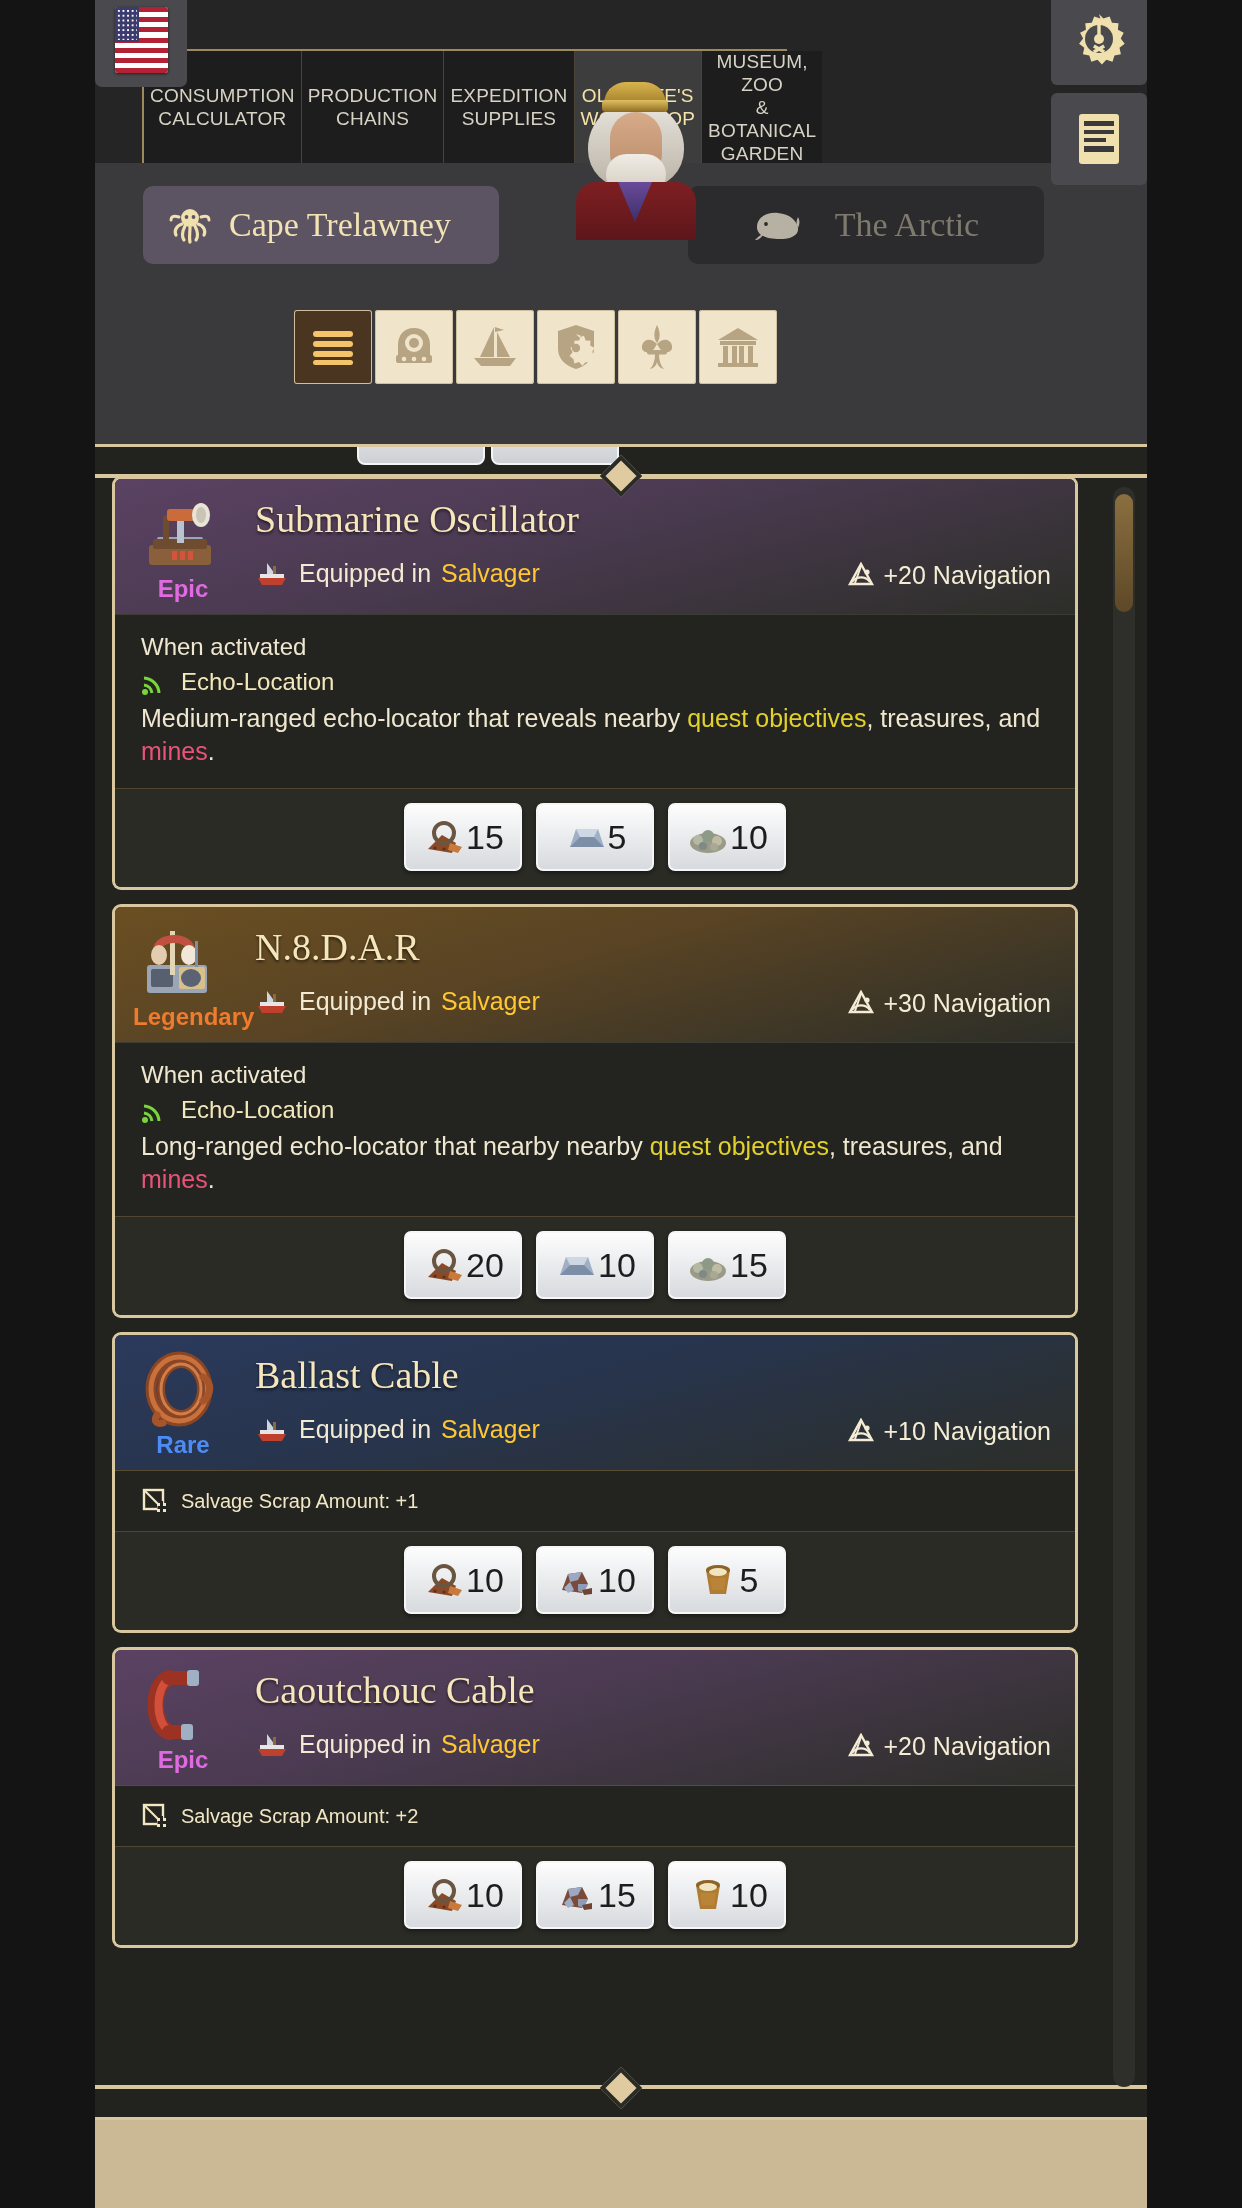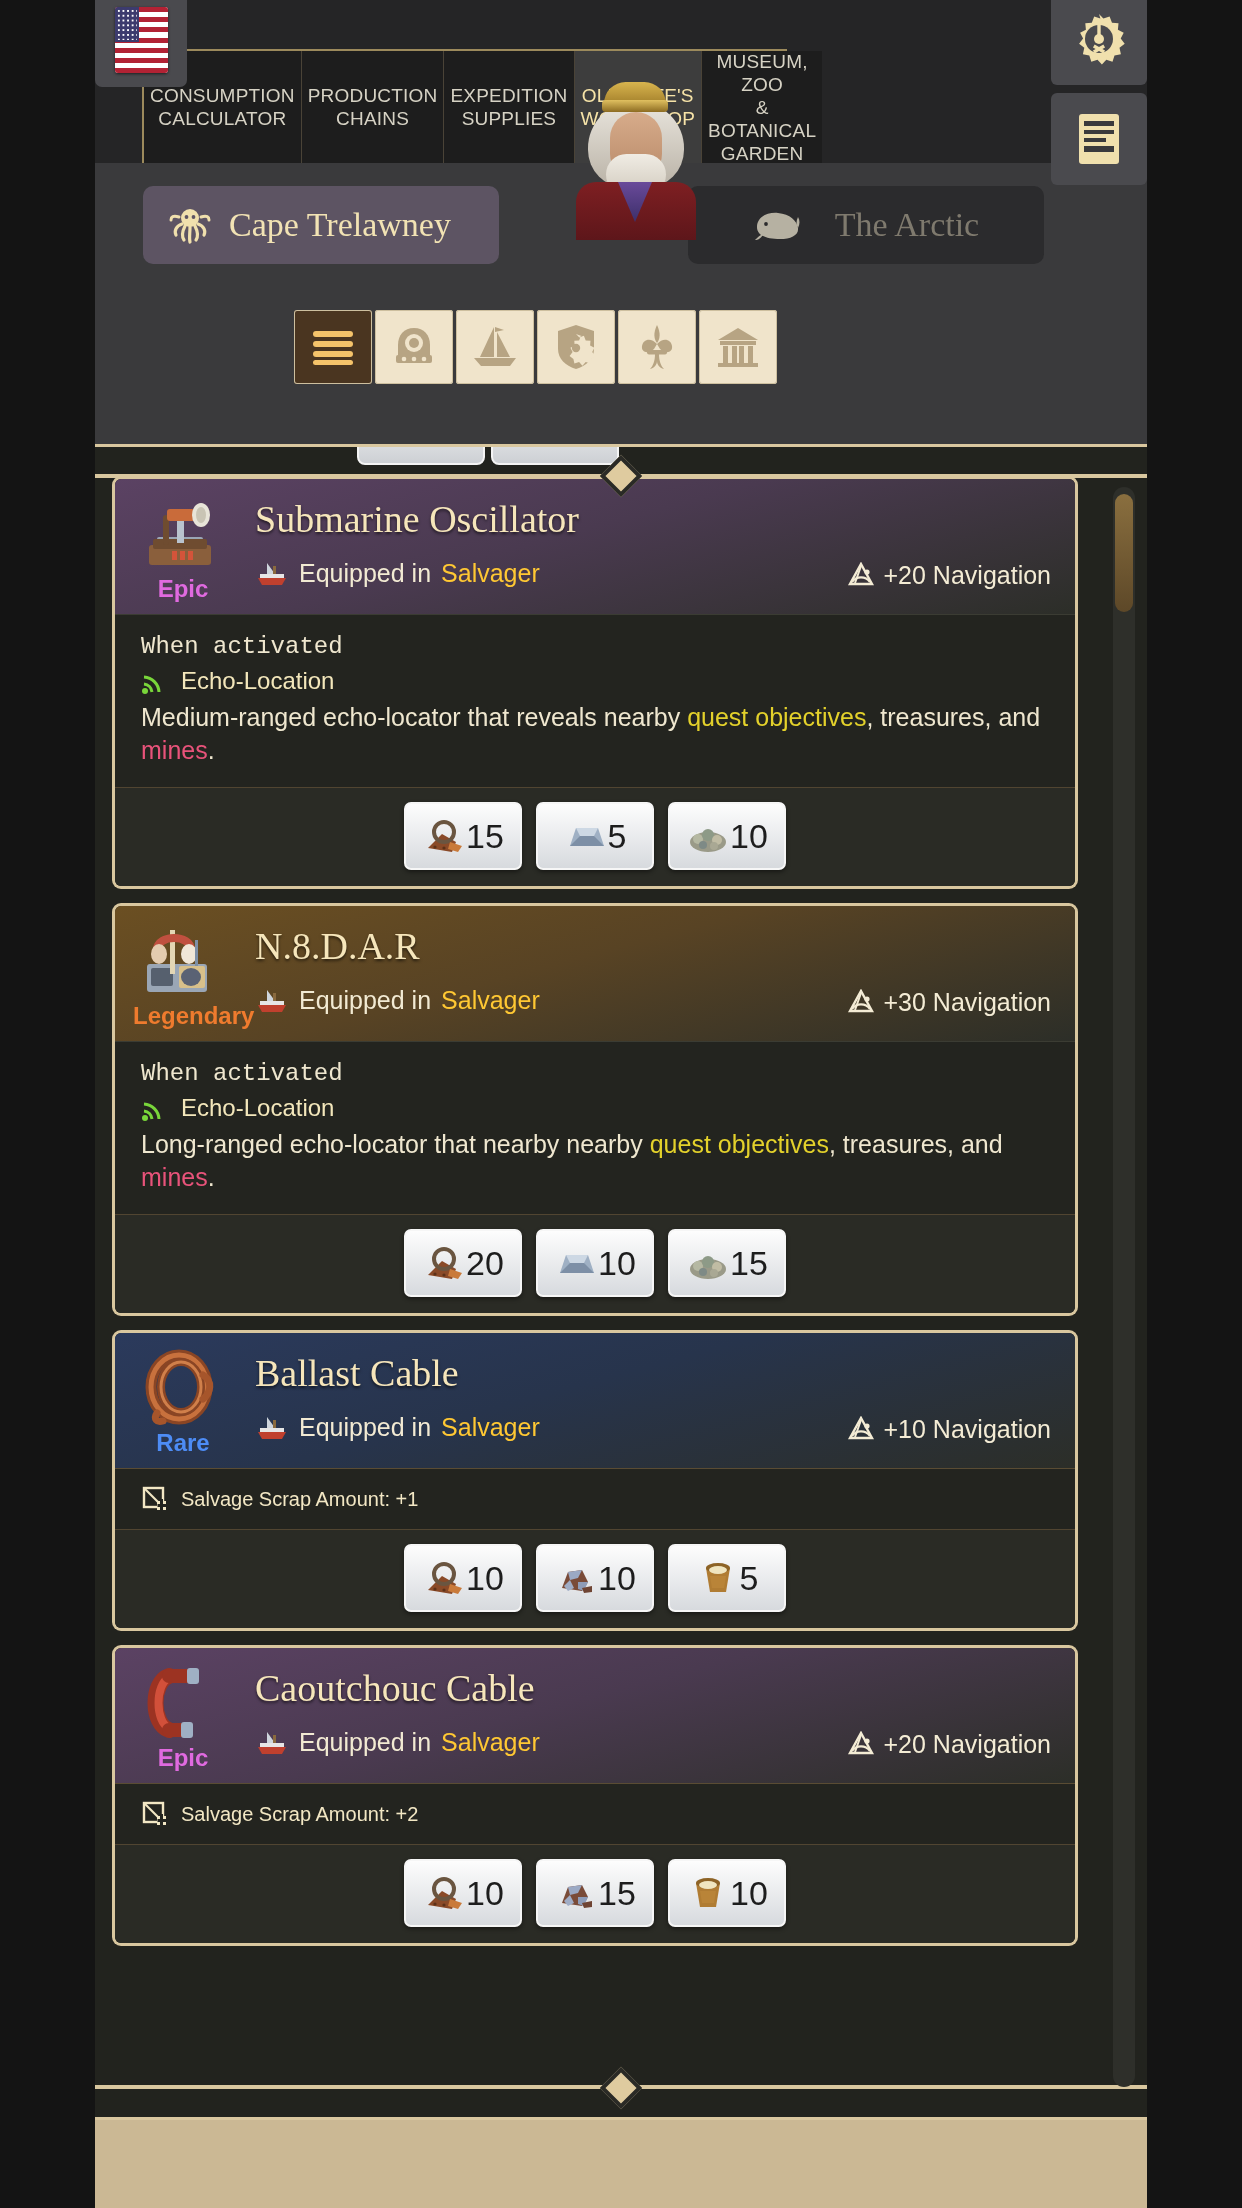--- a/index.html
+++ b/index.html
@@ -193,21 +193,21 @@
   .nav-row{
     position:absolute; right:24px; top:82px; display:flex; align-items:center; gap:9px;
     font-size:25px; color:#f4ecd5;
   }
   .nav-row .sext{ width:28px; height:28px; }
 
   .card-desc{
     background:#23241f; padding:18px 26px 20px 26px;
     border-top:1px solid #3b3c33;
   }
-  .desc-line1{ font-size:24px; color:#efe7cf; margin-bottom:7px;font-family:Liberation Mono, monospace; }
+  .desc-line1{ font-size:24px; color:#efe7cf; margin-bottom:7px; }
   .desc-eff{ display:flex; align-items:flex-end; gap:16px; margin-bottom:6px; }
   .desc-eff .efftext{ font-size:24px; color:#f3e7bb; }
   .desc-body{ font-size:25px; color:#efe7cf; line-height:33px; }
   .desc-body .q{ color:#e3d12b; }
   .desc-body .m{ color:#e8537a; }
 
   .card-buff{
     background:#23241f; padding:16px 26px; border-top:1px solid #5a4c33;
     display:flex; align-items:center; gap:12px;
     font-size:20px; color:#f2e7c4;

